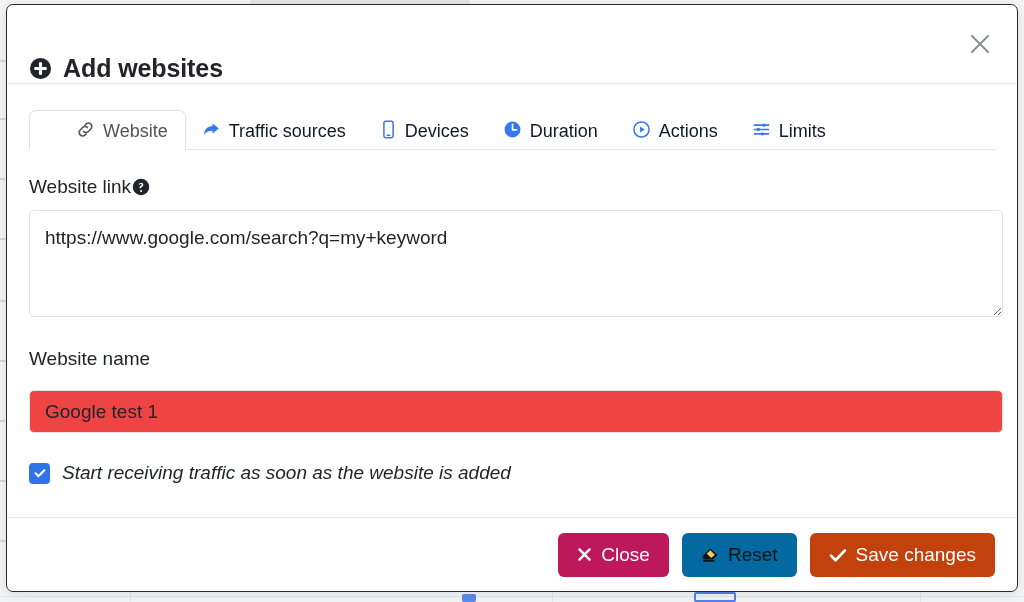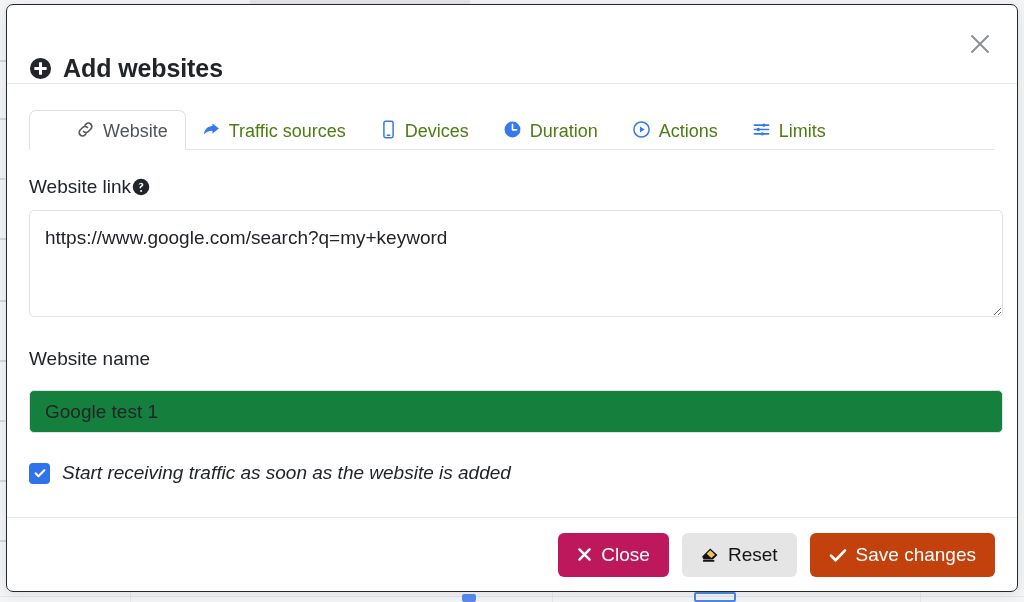--- a/index.html
+++ b/index.html
@@ -85,21 +85,21 @@
   .tabs {
     display: flex; align-items: flex-end;
     border-bottom: 1px solid #e2e5e8;
     gap: 0;
     margin: 0 0 0 0;
     height: 46px;
   }
   .tab {
     display: flex; align-items: center; gap: 8px;
     font-size: 18px;
-    color: #4d7c0f;
+    color: #0f172a;
     padding: 9px 17px 11px 15px;
     cursor: pointer;
     border: 1px solid transparent;
     border-bottom: none;
     line-height: 1;
     white-space: nowrap;
     position: relative;
     top: 1px;
   }
   .tab .tlabel { position: relative; top: 1px; }
@@ -143,21 +143,21 @@
   .name-input {
     width: 974px; height: 43px;
     border: 1px solid #dfe3e6;
     border-radius: 5px;
     font-family: "Liberation Sans", sans-serif;
     font-size: 19px;
     color: #212529;
     padding: 0 15px;
     outline: none;
     display: block;
-    background: #15803d;
+    background: #ef4444;
     margin-top: 20px;
   }
 
   .check-row {
     display: flex; align-items: center; gap: 12px;
     margin-top: 29px;
     font-style: italic;
   }
   .checkbox {
     width: 21px; height: 21px;
@@ -185,21 +185,21 @@
     border: none;
     border-radius: 6px;
     font-family: "Liberation Sans", sans-serif;
     font-size: 19px;
     cursor: pointer;
     line-height: 1;
     white-space: nowrap;
   }
   .btn svg { display: block; flex: 0 0 auto; }
   .btn-close { background: #be185d; color: #ffffff; }
-  .btn-reset { background: #e5e5e5; color: #121416; }
+  .btn-reset { background: #0369a1; color: #121416; }
   .btn-save  { background: #c2410c; color: #ffffff; }
 </style>
 </head>
 <body>
 
 <div class="page-bg">
   <div class="bg-strip t"></div>
   <div class="bg-strip b1"></div>
   <div class="bg-strip b2"></div>
   <div class="bg-strip b3"></div>

